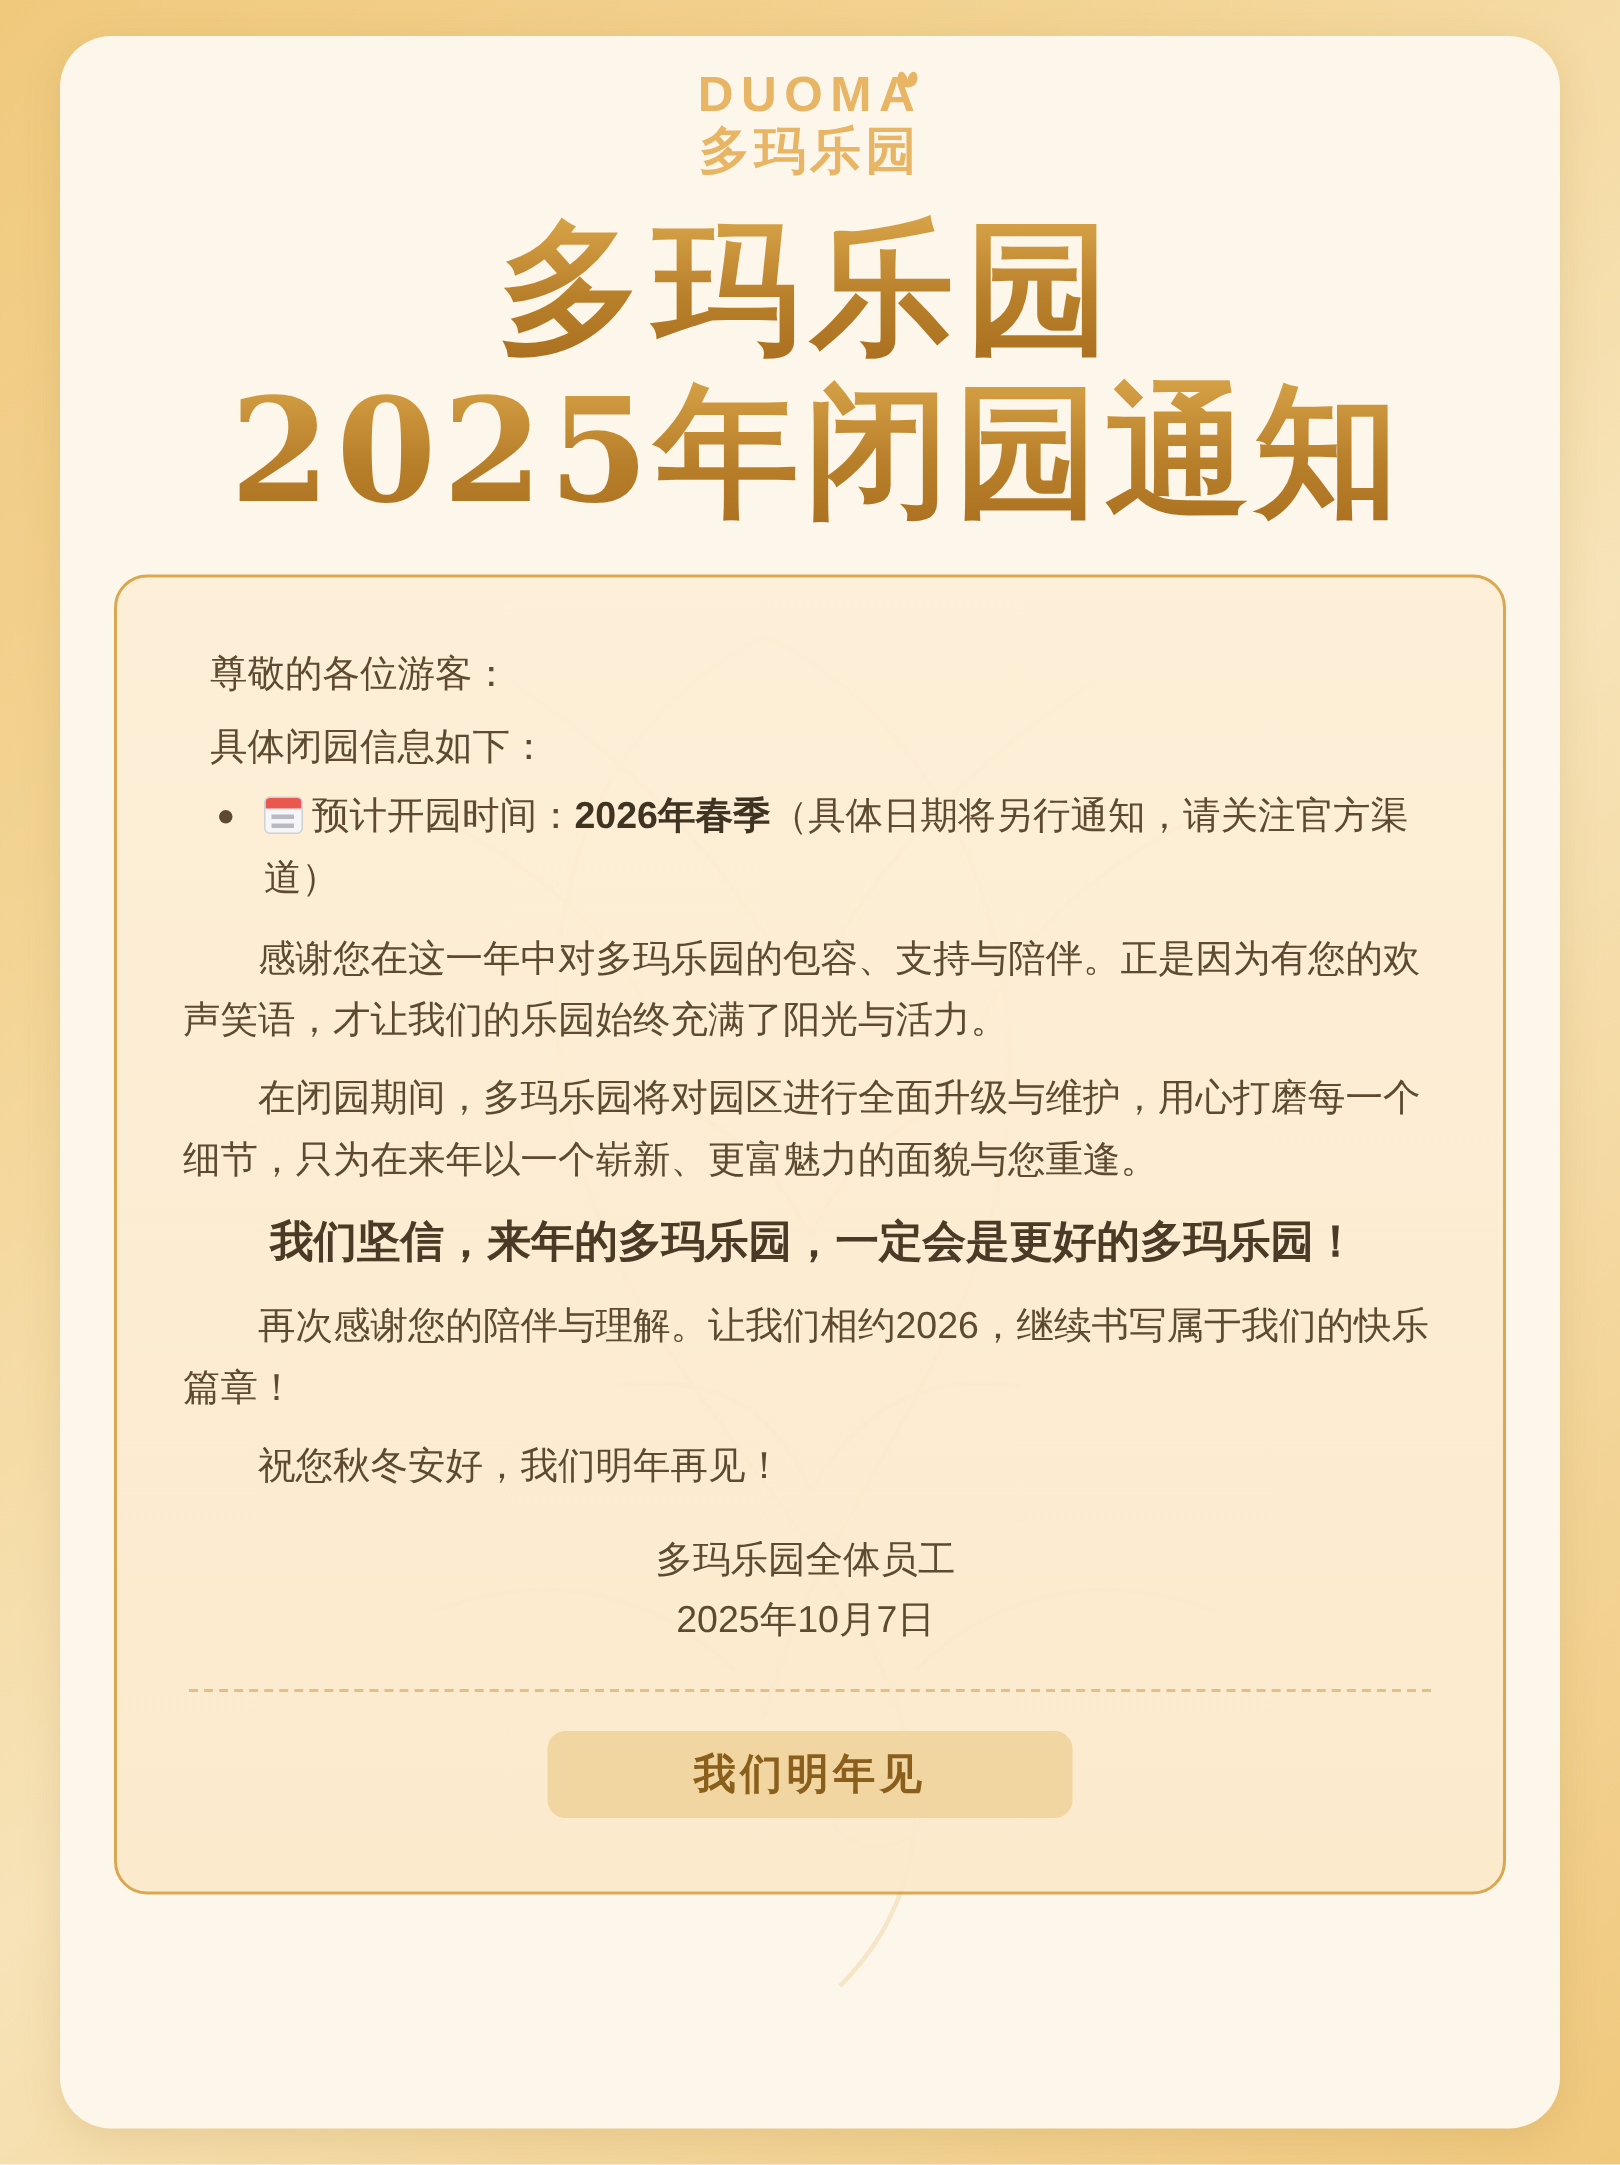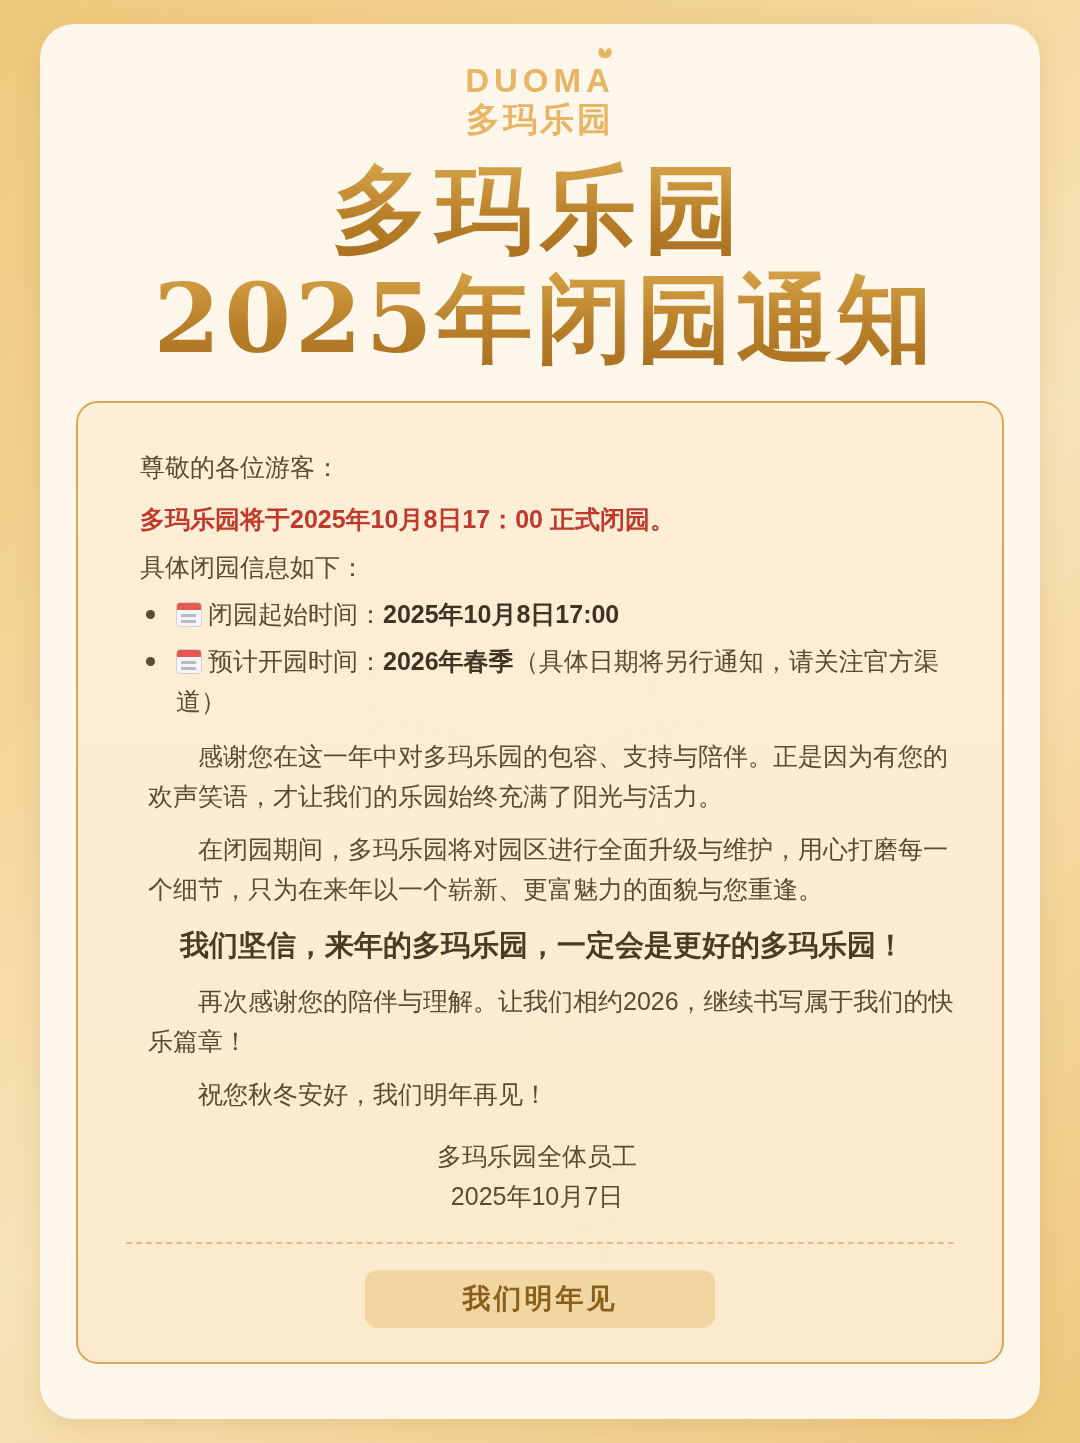--- a/index.html
+++ b/index.html
@@ -30,21 +30,21 @@
     position: absolute;
     left: 0; top: 0;
     width: 100%; height: 100%;
     pointer-events: none;
     opacity: 0.5;
   }
 
   .brand {
     position: relative;
     margin: 0 auto;
-    padding-top: 40px;
+    padding-top: 22px;
     width: 260px;
     text-align: center;
   }
   .brand-en {
     font-size: 33px;
     font-weight: bold;
     letter-spacing: 5px;
     color: #e7b564;
     line-height: 1.05;
   }
@@ -102,21 +102,21 @@
     padding: 44px 44px 34px 44px;
     min-height: 880px;
     box-sizing: border-box;
   }
   .p {
     font-size: 25px;
     color: #5d4a31;
     line-height: 1.62;
     margin: 0 0 12px 0;
   }
-  .indent { text-indent: 2em; margin-left: 26px; }
+  .indent { text-indent: 2em; }
   .salutation { margin-left: 18px; }
   .highlight-red {
     color: #c0392b;
     font-weight: bold;
     font-size: 25px;
     margin: 0 0 12px 18px;
     line-height: 1.6;
   }
   .sub-label {
     margin: 0 0 10px 18px;
@@ -243,28 +243,23 @@
     </svg>
   </div>
 
   <div class="title-block">
     <div class="title-line1">多玛乐园</div>
     <div class="title-line2">2025年闭园通知</div>
   </div>
 
   <div class="card">
     <div class="p salutation">尊敬的各位游客：</div>
-    <div class="highlight-red">多玛乐园将于2025年10月8日17：00 正式闭园。</div>
     <div class="sub-label">具体闭园信息如下：</div>
 
     <ul class="info">
-      <li>
-        <span class="dot"></span>
-        <span class="cal-icon"></span><span>闭园起始时间：</span><span class="strong-dark">2025年10月8日17:00</span>
-      </li>
       <li>
         <span class="dot"></span>
         <span class="cal-icon"></span><span>预计开园时间：</span><span class="strong-dark">2026年春季</span><span>（具体日期将另行通知，请关注官方渠道）</span>
       </li>
     </ul>
 
     <p class="p indent">感谢您在这一年中对多玛乐园的包容、支持与陪伴。正是因为有您的欢声笑语，才让我们的乐园始终充满了阳光与活力。</p>
     <p class="p indent">在闭园期间，多玛乐园将对园区进行全面升级与维护，用心打磨每一个细节，只为在来年以一个崭新、更富魅力的面貌与您重逢。</p>
     <p class="bold-line">我们坚信，来年的多玛乐园，一定会是更好的多玛乐园！</p>
     <p class="p indent">再次感谢您的陪伴与理解。让我们相约2026，继续书写属于我们的快乐篇章！</p>

